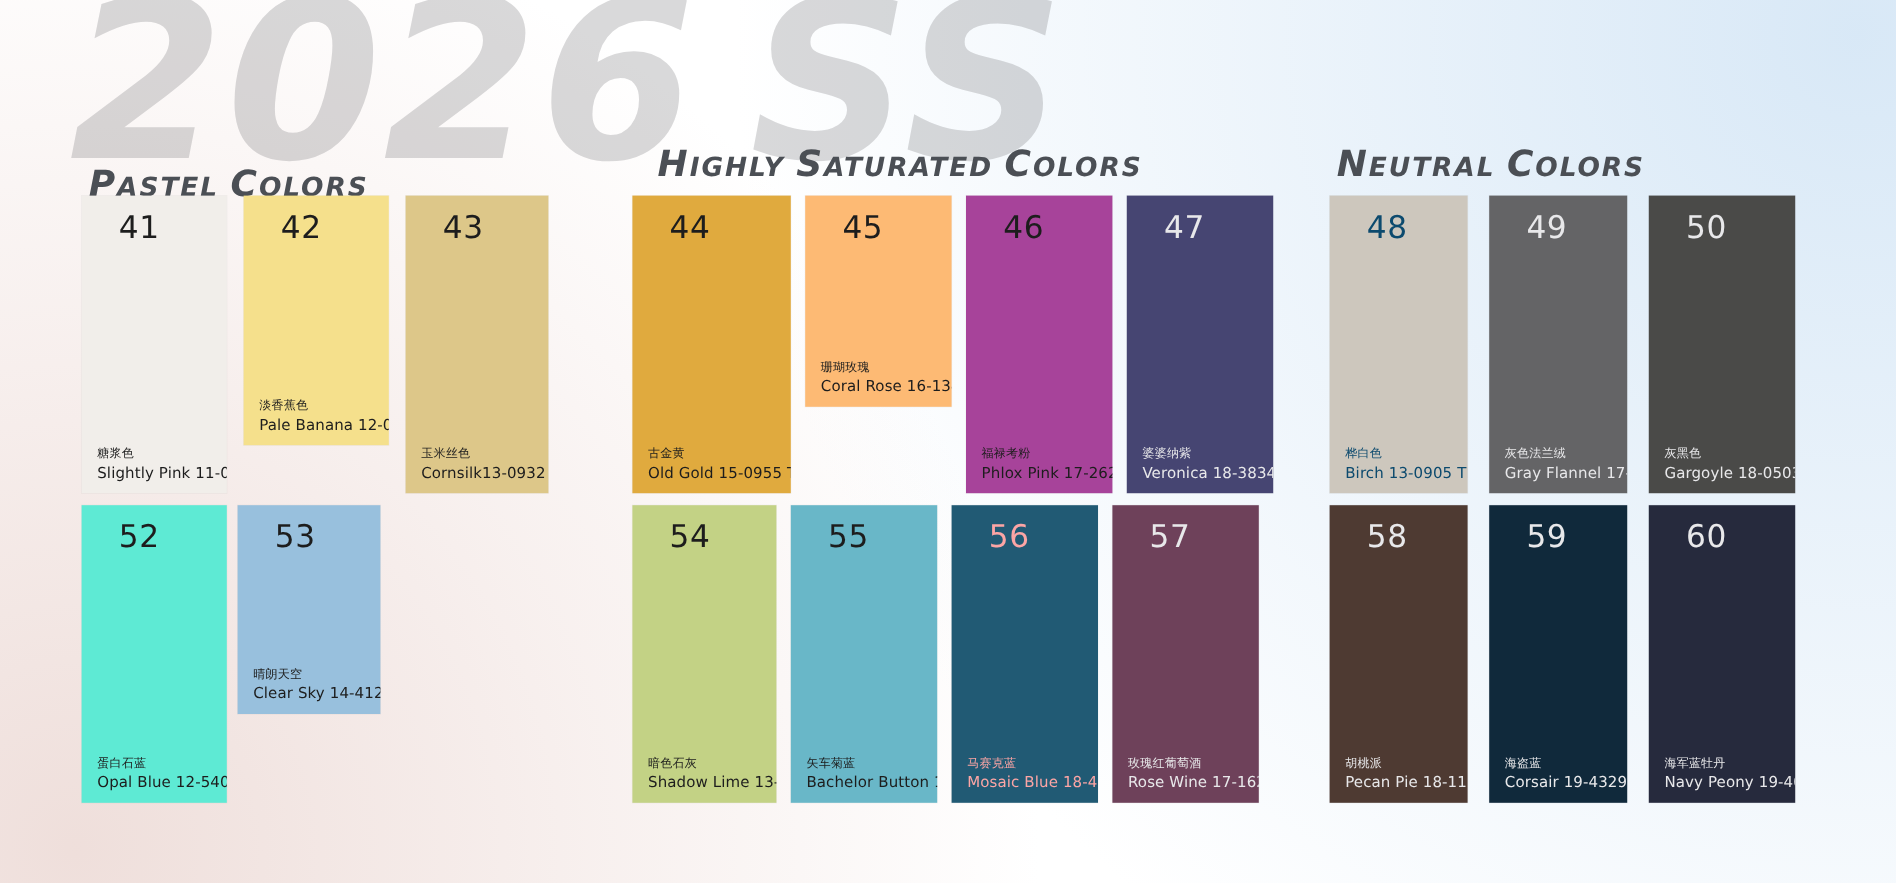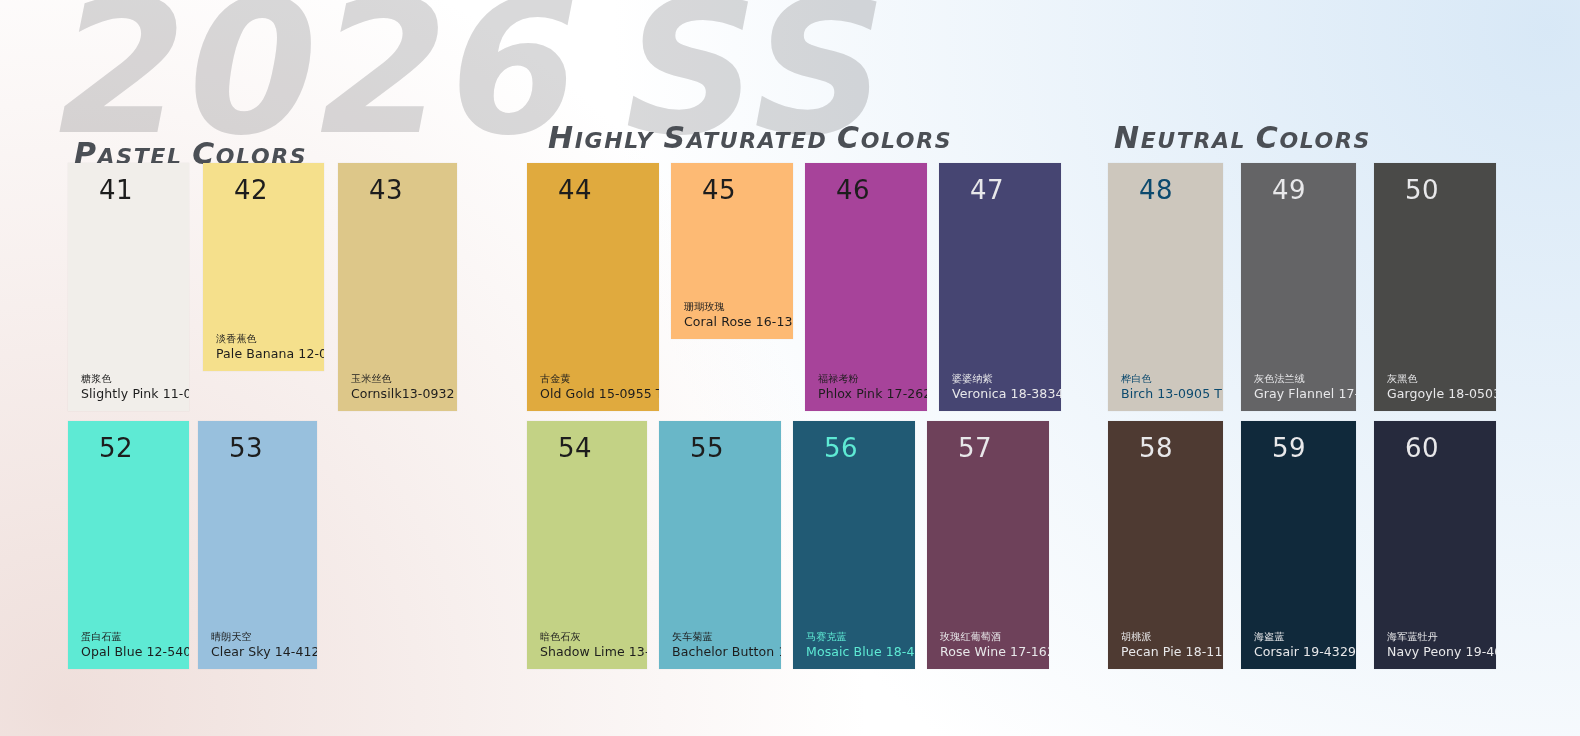--- a/index.html
+++ b/index.html
@@ -146,21 +146,21 @@
         </div>
       </div>
       <div class="row" style="top: 421px; left: 0px;">
         <div class="swatch" style="width: 121px; height: 248px; background: #5eead4; margin-right: 9px; color: rgb(29, 29, 29);">
           <div class="num">52</div>
           <div class="labels">
             <span class="cn">蛋白石蓝</span>
             <span class="en">Opal Blue 12-5406 TPG</span>
           </div>
         </div>
-        <div class="swatch" style="width: 119px; height: 248px; background: rgb(152, 192, 221); margin-right: 0px; color: rgb(29, 29, 29);">
+        <div class="swatch" style="width: 119px; height: 174px; background: rgb(152, 192, 221); margin-right: 0px; color: rgb(29, 29, 29);">
           <div class="num">53</div>
           <div class="labels">
             <span class="cn">晴朗天空</span>
             <span class="en">Clear Sky 14-4123 TPG</span>
           </div>
         </div>
       </div>
     </div>
     <div class="section" style="left: 527px; top: 0px;">
       <div class="section-title" style="position: absolute; top: 120px; left: 15px;"><span class="cap">H</span><span class="small">IGHLY</span>&nbsp;<span class="cap">S</span><span class="small">ATURATED</span>&nbsp;<span class="cap">C</span><span class="small">OLORS</span></div>
@@ -202,21 +202,21 @@
             <span class="en">Shadow Lime 13-0319 TPG</span>
           </div>
         </div>
         <div class="swatch" style="width: 122px; height: 248px; background: rgb(105, 183, 200); margin-right: 12px; color: rgb(29, 29, 29);">
           <div class="num">55</div>
           <div class="labels">
             <span class="cn">矢车菊蓝</span>
             <span class="en">Bachelor Button 14-4522 TPG</span>
           </div>
         </div>
-        <div class="swatch" style="width: 122px; height: 248px; background: rgb(33, 90, 116); margin-right: 12px; color: #5eead4;">
+        <div class="swatch" style="width: 122px; height: 248px; background: rgb(33, 90, 116); margin-right: 12px; color: #fca5a5;">
           <div class="num">56</div>
           <div class="labels">
             <span class="cn">马赛克蓝</span>
             <span class="en">Mosaic Blue 18-4528 TPG</span>
           </div>
         </div>
         <div class="swatch" style="width: 122px; height: 248px; background: rgb(110, 65, 90); margin-right: 0px; color: rgb(232, 232, 234);">
           <div class="num">57</div>
           <div class="labels">
             <span class="cn">玫瑰红葡萄酒</span>

